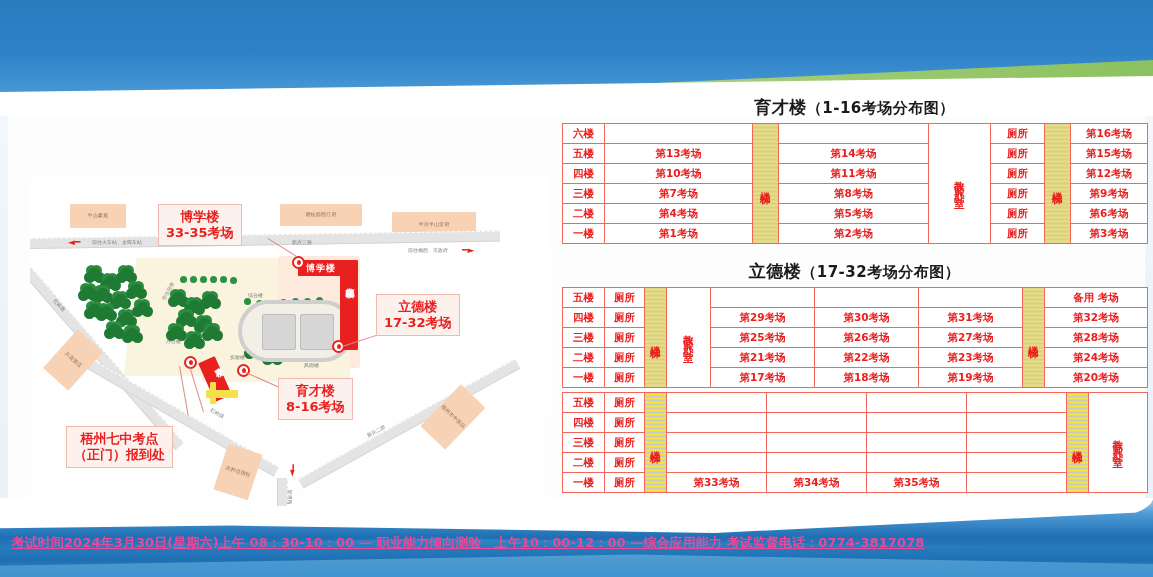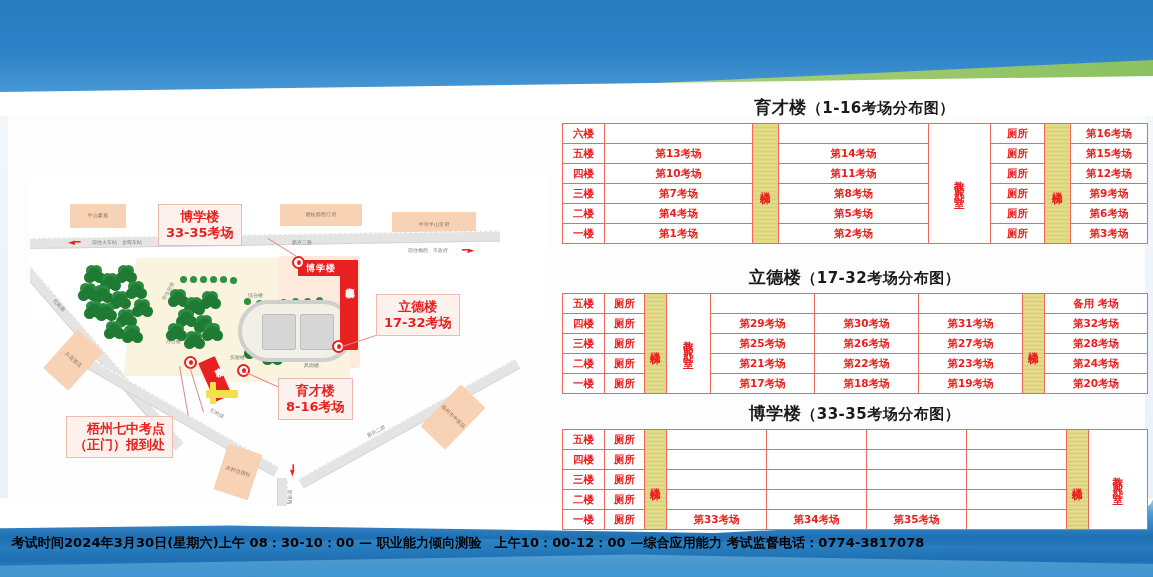--- a/index.html
+++ b/index.html
@@ -214,22 +214,22 @@
   }
   td.office span { display:inline-block; writing-mode: vertical-rl; letter-spacing:4px; }
   td.spare { color:#3a2fae; font-size:10.5px; font-weight:700; }
   td.empty { }
 
   
   .footer {
     position:absolute; left:0; top:534px; width:936px;
     text-align:center; z-index:25;
     font-family:"DejaVu Sans",sans-serif;
-    font-size:13px; font-weight:700; color:#000000;
-    letter-spacing:.1px; white-space:nowrap;
+    font-size:13px; font-weight:700; color:#ec4899;
+    letter-spacing:.1px; white-space:nowrap;text-decoration:underline;
   }
 </style>
 </head>
 <body>
 
 <div id="poster">
 
   <div class="bg-body"></div>
   <div class="bg-body-inner"></div>
   <div class="bg-top-blue"></div>
@@ -351,21 +351,21 @@
         <div>33-35考场</div>
       </div>
       <div class="callout" style="left:346px;top:118px;">
         <div>立德楼</div>
         <div>17-32考场</div>
       </div>
       <div class="callout" style="left:248px;top:202px;">
         <div>育才楼</div>
         <div>8-16考场</div>
       </div>
-      <div class="callout" style="left:36px;top:240px;text-align:right;">
+      <div class="callout" style="left:36px;top:250px;">
         <div>梧州七中考点</div>
         <div>（正门）报到处</div>
       </div>
 
     </div>
   </div>
 
   <div class="tables">
 
     <div class="tbl-title" style="margin-top:4px;">
@@ -424,21 +424,21 @@
         <tr>
           <td class="floor-no">一楼</td>
           <td>第1考场</td>
           <td>第2考场</td>
           <td class="wc">厕所</td>
           <td>第3考场</td>
         </tr>
       </tbody>
     </table>
 
-    <div class="tbl-title" style="margin-top:22px;">
+    <div class="tbl-title" style="margin-top:16px;">
       <span>立德楼</span><span class="paren">（17-32考场分布图）</span>
     </div>
     <table class="floor" style="margin-top:4px;">
       <colgroup>
         <col style="width:42px">
           <col style="width:40px">
           <col style="width:22px">
         <col style="width:44px">
           <col style="width:104px">
           <col style="width:104px">
@@ -486,23 +486,20 @@
           <td class="floor-no">一楼</td>
           <td class="wc">厕所</td>
           <td>第17考场</td>
           <td>第18考场</td>
           <td>第19考场</td>
           <td>第20考场</td>
         </tr>
       </tbody>
     </table>
 
-    <div class="tbl-title" style="margin-top:8px;">
-      <span>博学楼</span><span class="paren">（33-35考场分布图）</span>
-    </div>
     <table class="floor" style="margin-top:4px;">
       <colgroup>
         <col style="width:42px">
           <col style="width:40px">
           <col style="width:22px">
         <col style="width:100px">
           <col style="width:100px">
           <col style="width:100px">
         <col style="width:100px">
           <col style="width:22px">

